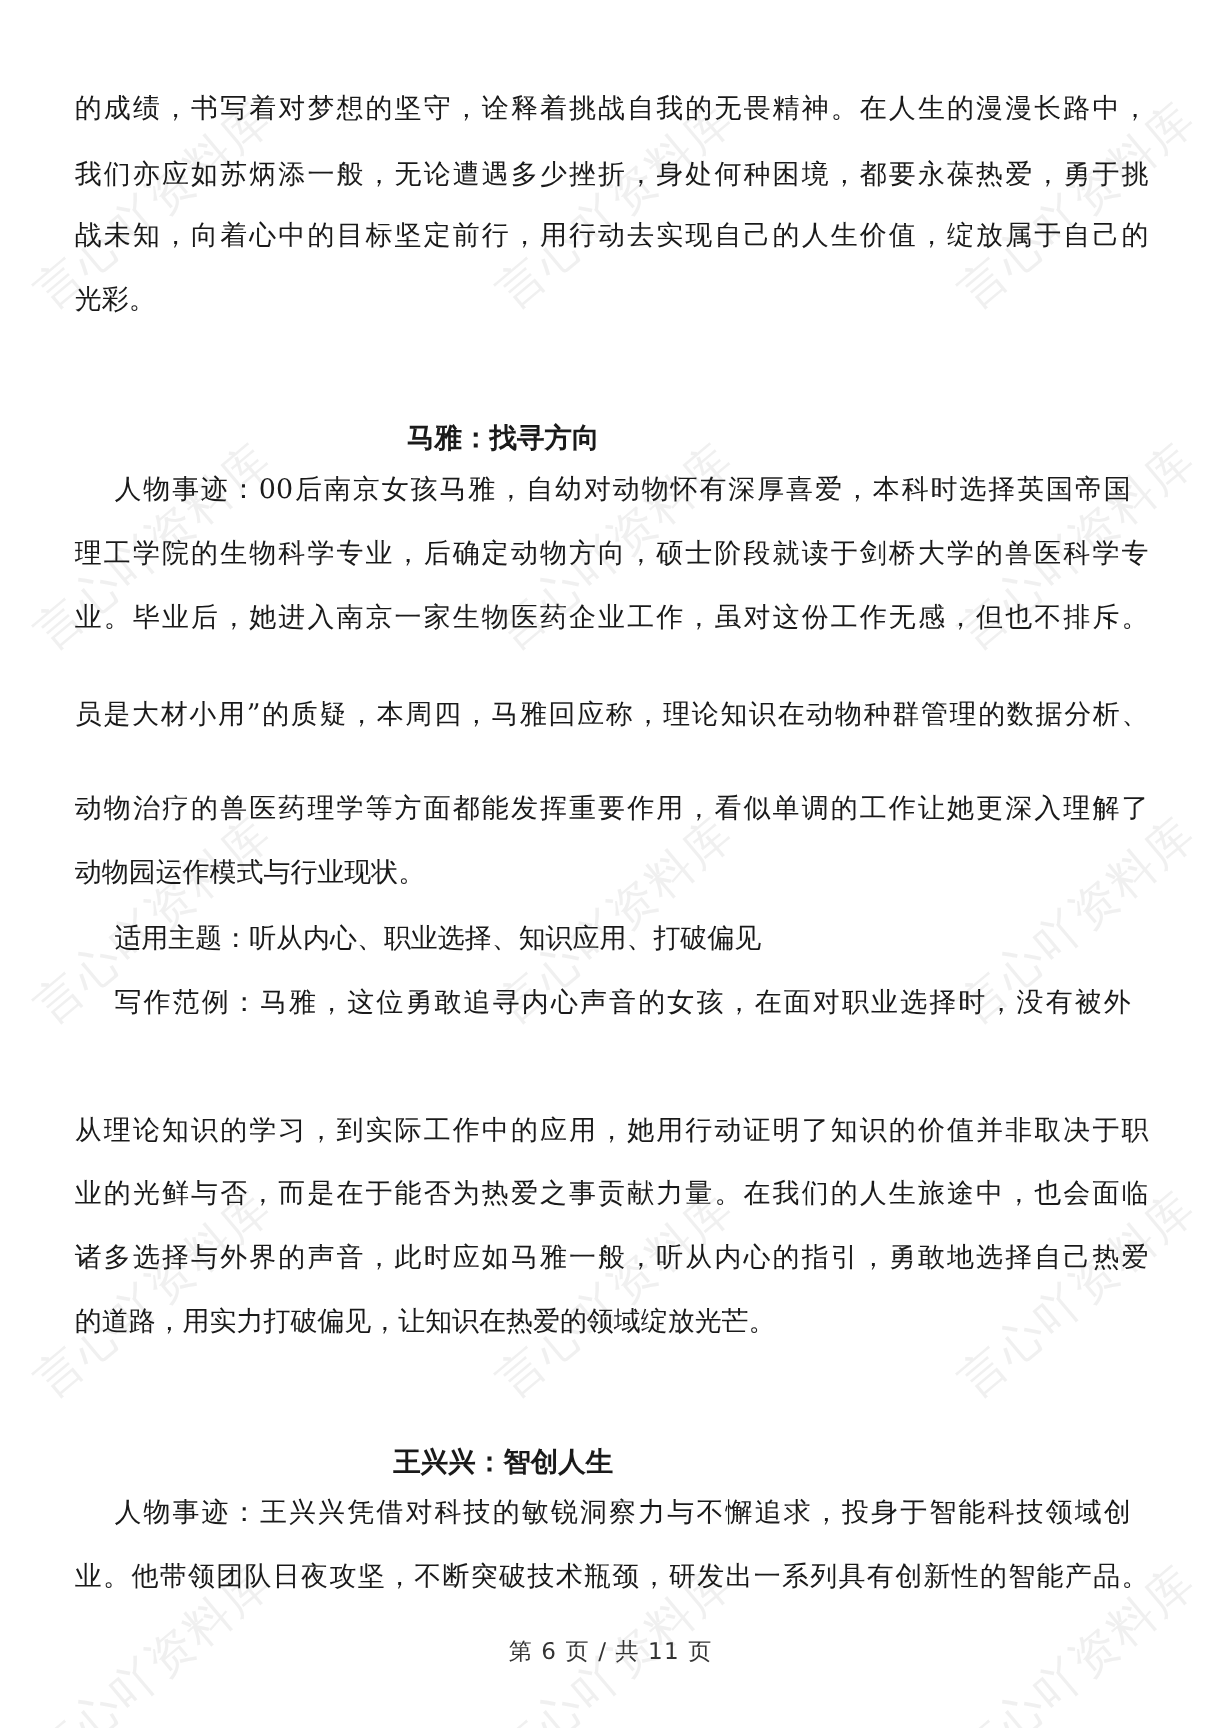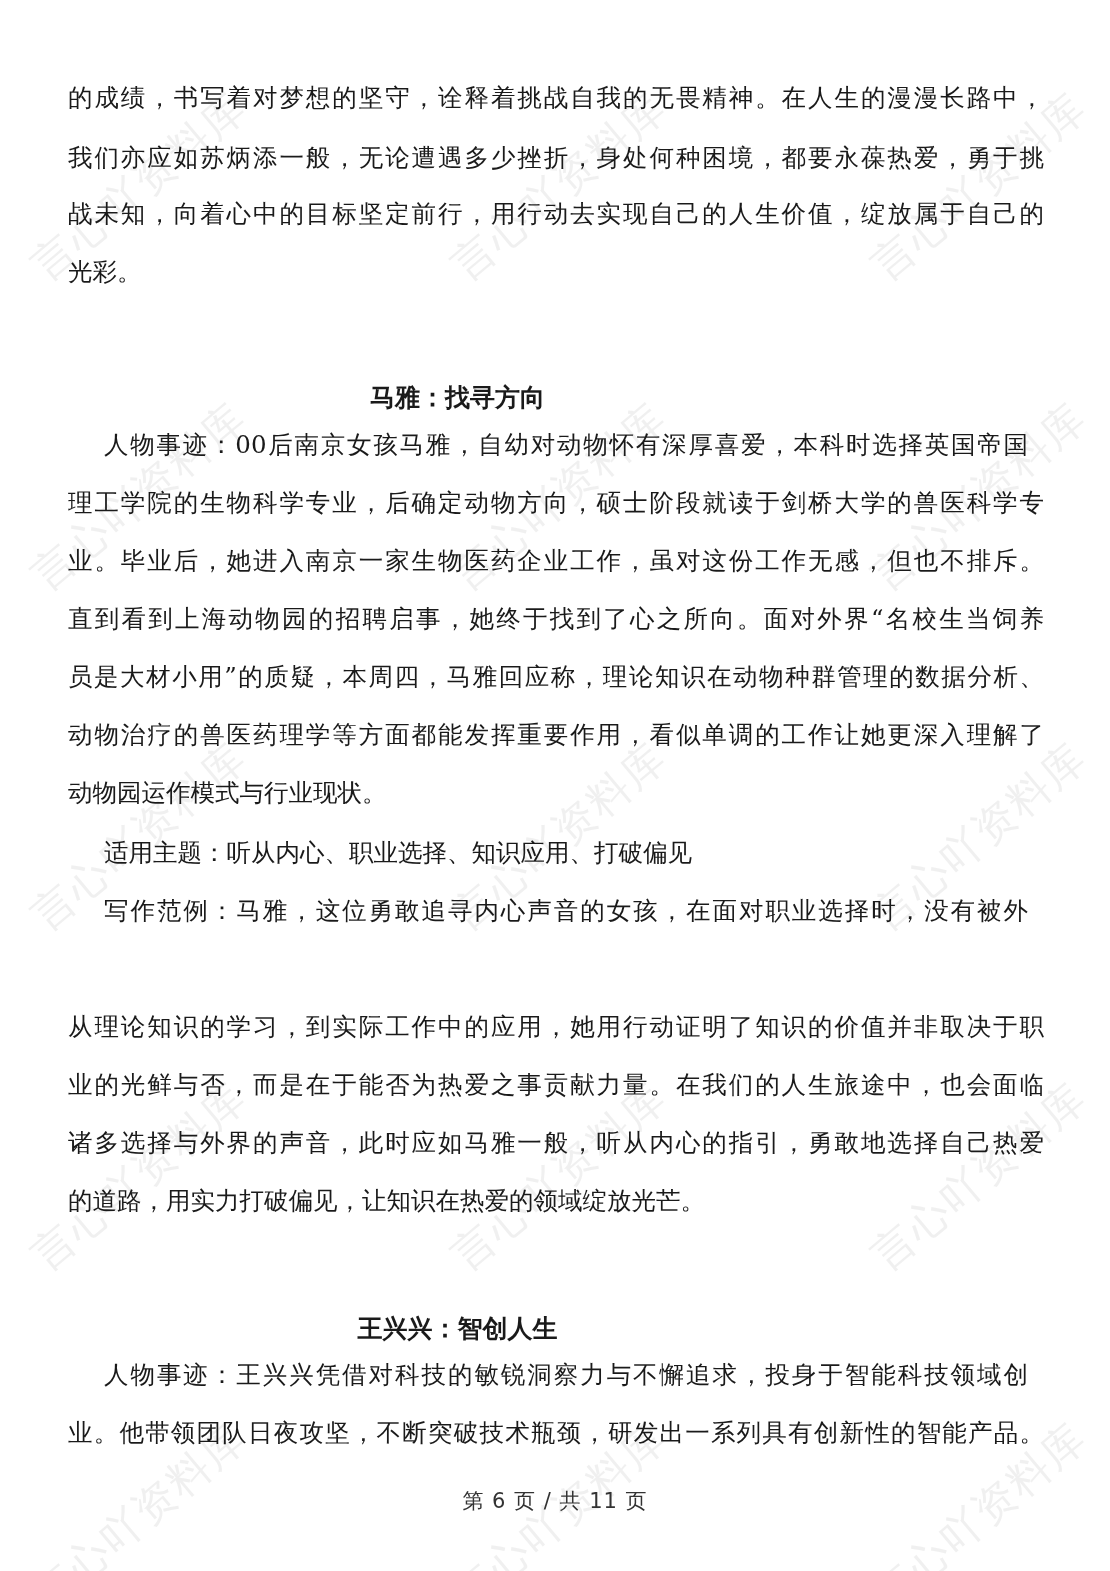--- a/index.html
+++ b/index.html
@@ -45,22 +45,21 @@
   <div class="line" style="top:83px">的成绩，书写着对梦想的坚守，诠释着挑战自我的无畏精神。在人生的漫漫长路中，</div>
   <div class="line" style="top:143px">我们亦应如苏炳添一般，无论遭遇多少挫折，身处何种困境，都要永葆热爱，勇于挑</div>
   <div class="line last" style="top:257px">光彩。</div>
   <div class="line" style="top:199px">战未知，向着心中的目标坚定前行，用行动去实现自己的人生价值，绽放属于自己的</div>
 
   <div class="heading" style="top:371px">马雅：找寻方向</div>
 
   <div class="line indent" style="top:430px">人物事迹：00后南京女孩马雅，自幼对动物怀有深厚喜爱，本科时选择英国帝国</div>
   <div class="line" style="top:488px">理工学院的生物科学专业，后确定动物方向，硕士阶段就读于剑桥大学的兽医科学专</div>
   <div class="line" style="top:546px">业。毕业后，她进入南京一家生物医药企业工作，虽对这份工作无感，但也不排斥。</div>
-  <div class="line" style="top:604px">直到看到上海动物园的招聘启事，她终于找到了心之所向。面对外界“名校生当饲养</div>
-  <div class="line" style="top:662px">员是大材小用”的质疑，本周四，马雅回应称，理论知识在动物种群管理的数据分析、</div>
+  <div class="line" style="top:634px">员是大材小用”的质疑，本周四，马雅回应称，理论知识在动物种群管理的数据分析、</div>
   <div class="line" style="top:720px">动物治疗的兽医药理学等方面都能发挥重要作用，看似单调的工作让她更深入理解了</div>
   <div class="line last" style="top:778px">动物园运作模式与行业现状。</div>
 
   <div class="line indent last" style="top:838px">适用主题：听从内心、职业选择、知识应用、打破偏见</div>
 
   <div class="line indent" style="top:896px">写作范例：马雅，这位勇敢追寻内心声音的女孩，在面对职业选择时，没有被外</div>
   <div class="line" style="top:1012px">从理论知识的学习，到实际工作中的应用，她用行动证明了知识的价值并非取决于职</div>
   <div class="line" style="top:1070px">业的光鲜与否，而是在于能否为热爱之事贡献力量。在我们的人生旅途中，也会面临</div>
   <div class="line" style="top:1128px">诸多选择与外界的声音，此时应如马雅一般，听从内心的指引，勇敢地选择自己热爱</div>
   <div class="line last" style="top:1186px">的道路，用实力打破偏见，让知识在热爱的领域绽放光芒。</div>

